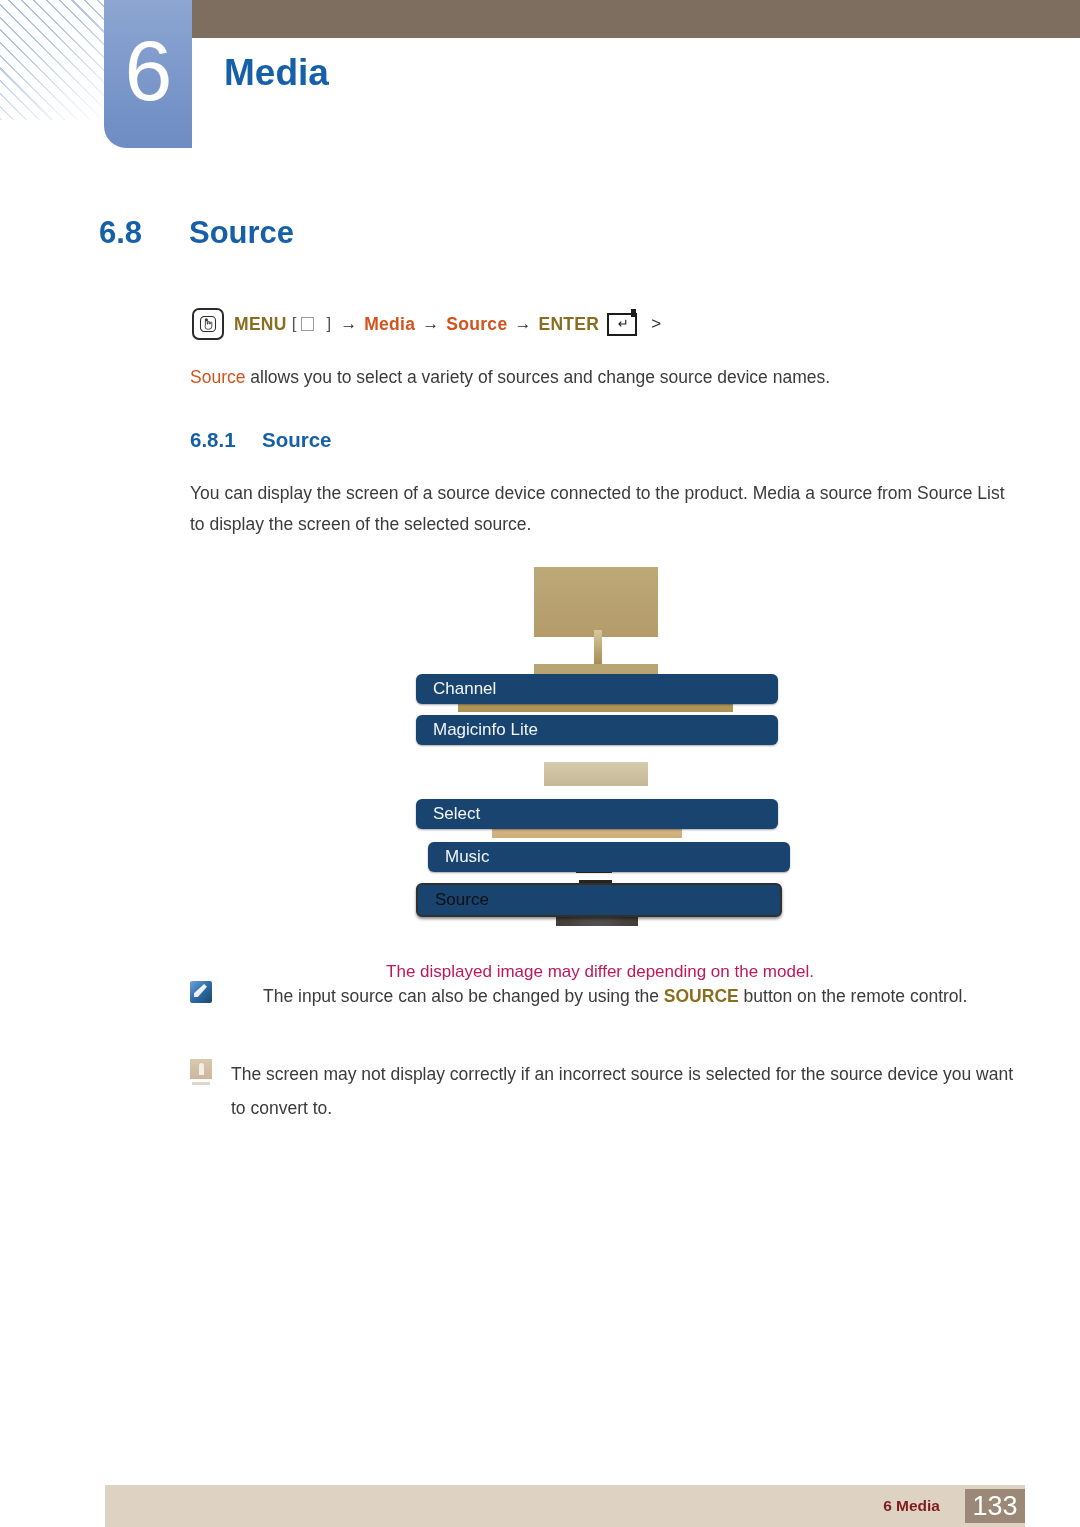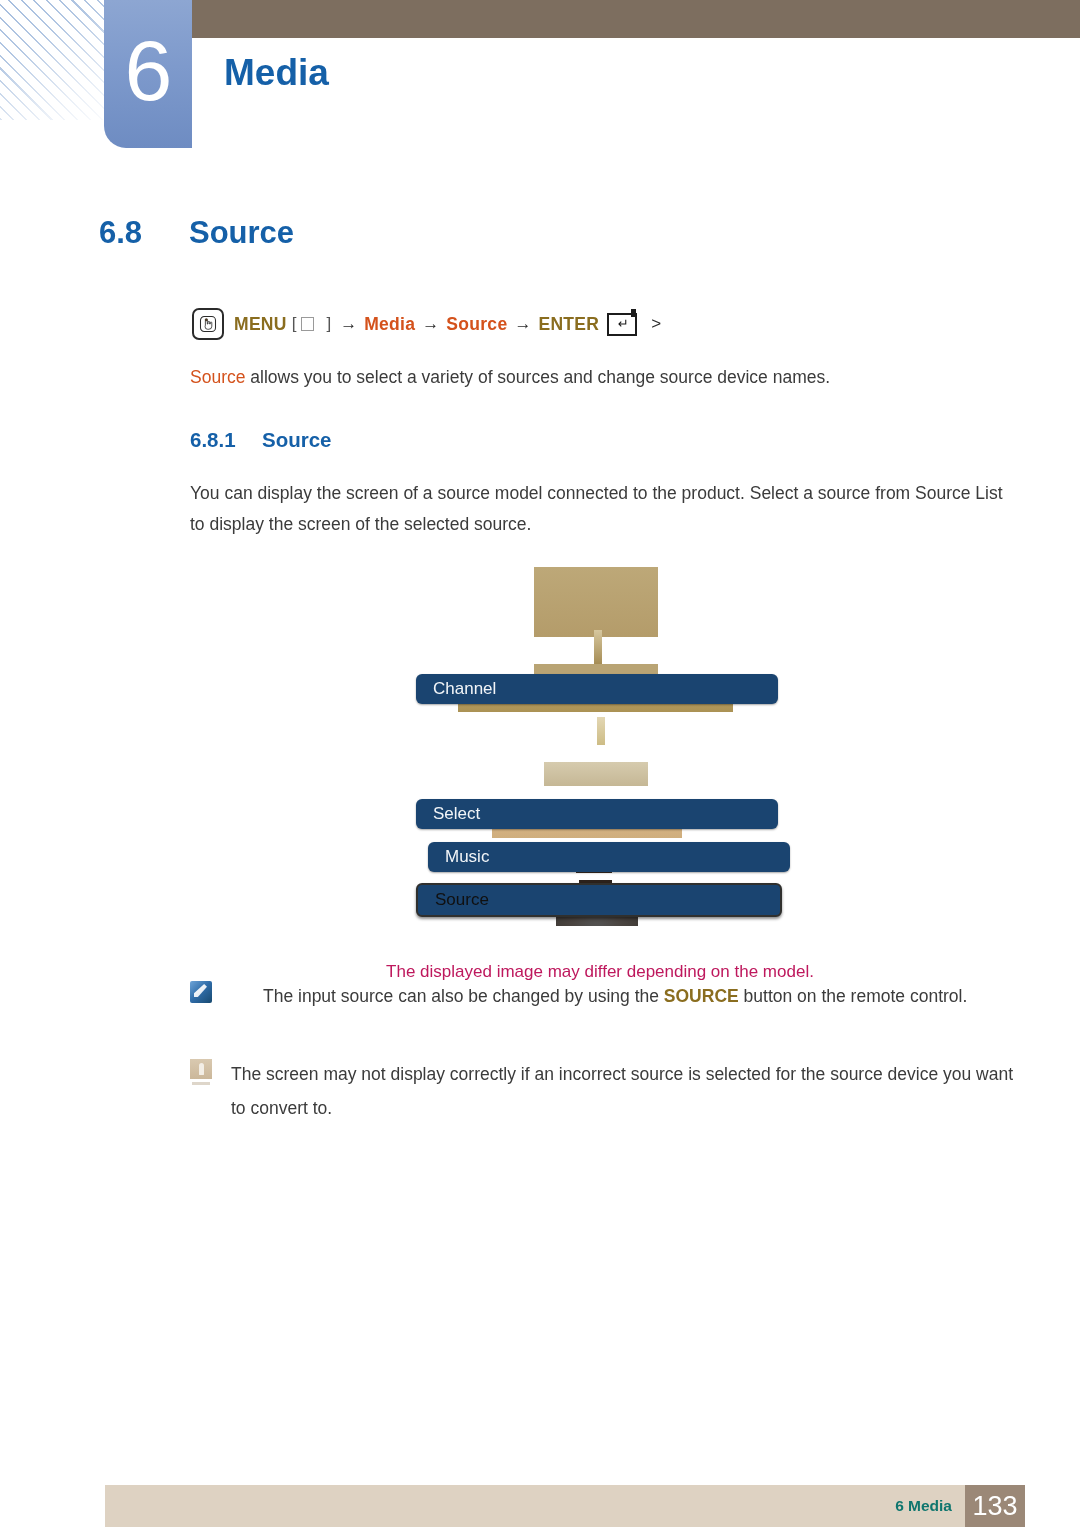--- a/index.html
+++ b/index.html
@@ -254,36 +254,37 @@
   .footer-bar {
     position: absolute;
     left: 105px; bottom: 0;
     width: 920px; height: 42px;
     background: #ded2c2;
     display: flex;
     align-items: center;
     justify-content: flex-end;
   }
   .footer-label {
-    color: #0f766e;
+    color: #7f1d1d;
     font-size: 15.5px;
     font-weight: bold;
     margin-right: 13px;
   }
   .footer-page {
     background: #9b8877;
     color: #ffffff;
     font-size: 27px;
     font-weight: normal;
-    height: 42px;
+    height: 34px;
     min-width: 52px;
     display: flex;
     align-items: center;
     justify-content: center;
     padding: 0 4px;
+    margin-left: 12px;
   }
 </style>
 </head>
 <body>
 
 <div class="hatch"></div>
 
 <div class="header-bar"></div>
 
 <div class="chapter-block">
@@ -322,38 +323,41 @@
 
 <div class="para p-intro">
   <span class="orange">Source</span><span> allows you to select a variety of sources and change source device names.</span>
 </div>
 
 <div class="subsec">
   <span class="num">6.8.1</span>
   <span>Source</span>
 </div>
 
-<div class="para p-body">You can display the screen of a source model connected to the product. Select a source from Source List to display the screen of the selected source.</div>
+<div class="para p-body">You can display the screen of a source device connected to the product. Media a source from Source List to display the screen of the selected source.</div>
 
 <div class="illus">
 
   <div class="ovl" style="left:118px; top:7px; width:124px; height:70px; background:linear-gradient(180deg,#bda878,#b49c6a);"></div>
   <div class="ovl" style="left:178px; top:70px; width:8px; height:40px; background:linear-gradient(180deg,#d6c79f,#9d8247);"></div>
   <div class="ovl" style="left:118px; top:104px; width:124px; height:20px; background:#b9a474;"></div>
   <div class="ovl" style="left:42px; top:118px; width:275px; height:34px; background:linear-gradient(180deg,#c0a970,#ab9254);"></div>
   <div class="ovl" style="left:181px; top:157px; width:8px; height:28px; background:linear-gradient(180deg,#e3d7b4,#cdbc85);"></div>
   <div class="ovl" style="left:128px; top:202px; width:104px; height:24px; background:linear-gradient(180deg,#d6cbae,#c5b795);"></div>
   <div class="ovl" style="left:76px; top:240px; width:190px; height:36px; background:linear-gradient(180deg,#e0b88a,#cfae7d); border-top:2px solid #e9bda0;"></div>
   <div class="ovl" style="left:160px; top:283px; width:36px; height:30px; background:linear-gradient(180deg,#33241c,#3d2e24);"></div>
   <div class="ovl" style="left:163px; top:320px; width:33px; height:10px; background:#2b211b;"></div>
   <div class="ovl" style="left:140px; top:328px; width:82px; height:38px; background:radial-gradient(ellipse at 50% 115%, #555 0%, #4a4440 45%, #3a3531 100%);"></div>
 
   <div class="menu-bar" style="top:114px;">
     <span>Channel</span>
   </div>
+  <div class="menu-bar" style="top:155px;">
+    <span>Magicinfo Lite</span>
+  </div>
   <div class="menu-bar" style="top:239px;">
     <span>Select</span>
   </div>
   <div class="menu-bar" style="top:282px;margin-left:12px;">
     <span>Music</span>
   </div>
   <div class="menu-bar selected" style="top:323px;">
     <span>Source</span>
   </div>
 </div>

